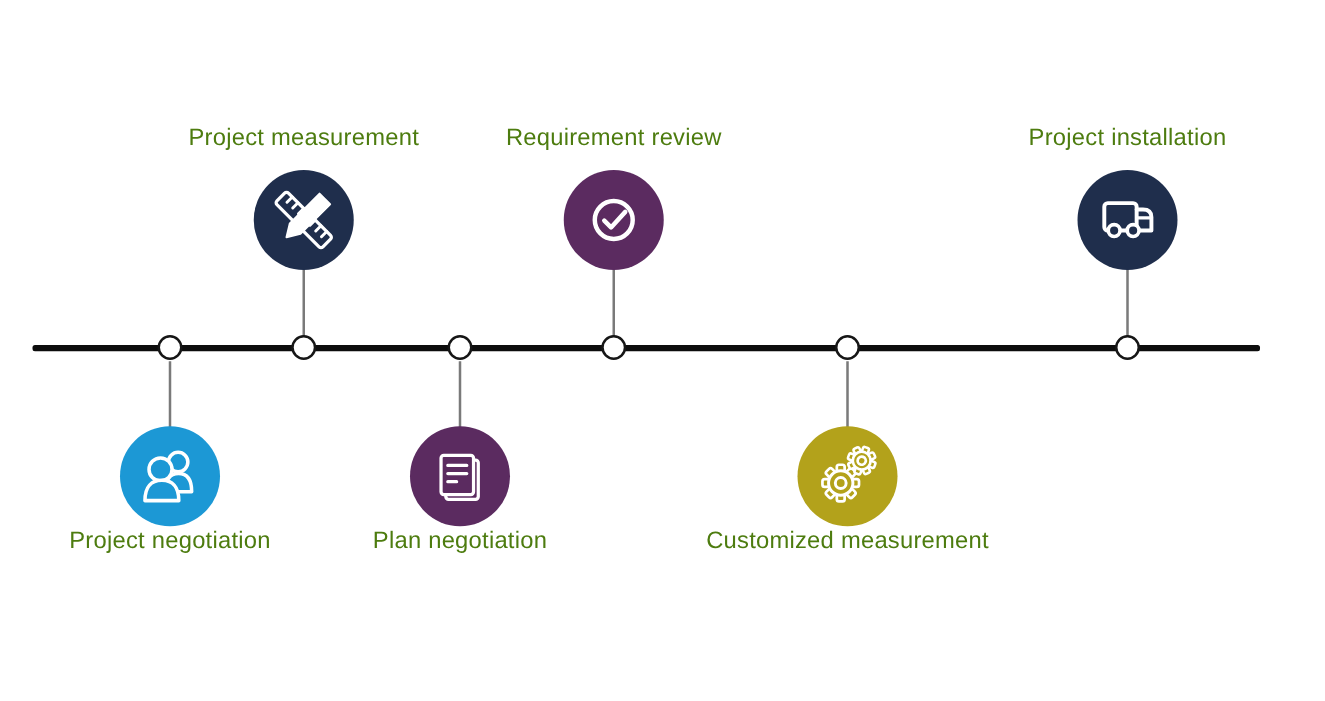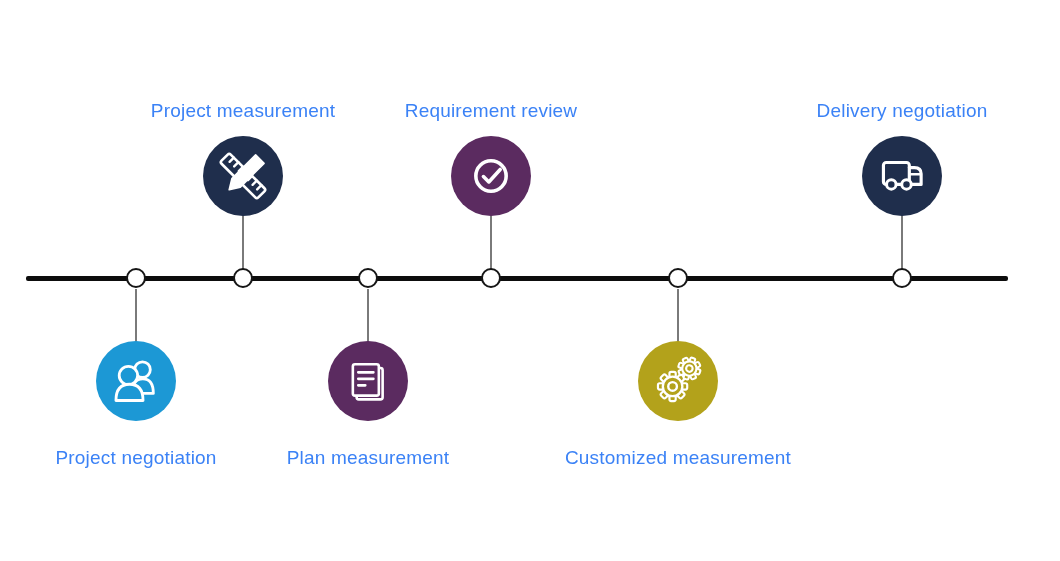--- a/index.html
+++ b/index.html
@@ -8,24 +8,24 @@
     font-family:"Liberation Sans",sans-serif;overflow:hidden;
   }
   .timeline-line{
     position:absolute;left:26px;top:276px;width:982px;height:5px;
     background:#0d0d0d;border-radius:2px;z-index:1;
   }
   .step{position:absolute;top:0;bottom:0;width:0;}
   .s1{left:136px}.s2{left:243px}.s3{left:368px}.s4{left:491px}.s5{left:678px}.s6{left:902px}
   .label{
     position:absolute;left:0;transform:translateX(-50%);white-space:nowrap;
-    font-size:19px;line-height:22px;color:#3b82f6;letter-spacing:.2px;text-align:center;
+    font-size:19px;line-height:22px;color:#4d7c0f;letter-spacing:.2px;text-align:center;
   }
   .above .label{top:100px}
-  .below .label{top:447px}
+  .below .label{top:422px}
   .circle{
     position:absolute;left:-40px;width:80px;height:80px;border-radius:50%;
     display:flex;align-items:center;justify-content:center;z-index:3;
   }
   .above .circle{top:136px}
   .below .circle{top:341px}
   .conn{position:absolute;left:-1px;width:1.5px;background:#7a7a7a;z-index:0;}
   .above .conn{top:215px;height:54px}
   .below .conn{top:289px;height:54px}
   .node{
@@ -81,21 +81,21 @@
     <div class="node"></div>
     <div class="circle" style="background-color: rgb(91, 43, 96); color: rgb(91, 43, 96);">
       <svg width="52" height="52" viewBox="0 0 48 48">
         <g stroke="#fff" stroke-linejoin="round" stroke-linecap="round">
           <rect x="13.5" y="12" width="24" height="29" rx="2" fill="currentColor" stroke-width="2.4"></rect>
           <rect x="10" y="8.5" width="24" height="29" rx="2" fill="currentColor" stroke-width="2.4"></rect>
           <path d="M15,16 H29 M15,22 H29 M15,28 H21.5" fill="none" stroke-width="2.4"></path>
         </g>
       </svg>
     </div>
-    <div class="label">Plan measurement</div>
+    <div class="label">Plan negotiation</div>
   </div>
 
   <div class="step s4 above">
     <div class="conn"></div>
     <div class="node"></div>
     <div class="circle" style="background-color: rgb(91, 43, 96); color: rgb(91, 43, 96);">
       <svg width="52" height="52" viewBox="0 0 48 48">
         <g stroke="#fff" fill="none" stroke-width="3.3" stroke-linecap="round" stroke-linejoin="round">
           <circle cx="24" cy="24" r="14"></circle>
           <path d="M17,24.5 l5,5 l10.5,-11.5"></path>
@@ -150,16 +150,16 @@
       <svg width="54" height="54" viewBox="0 0 48 48">
         <g stroke="#fff" fill="none" stroke-linejoin="round" stroke-linecap="round">
           <rect x="7.5" y="12" width="23" height="19.5" rx="2.5" stroke-width="2.8"></rect>
           <path d="M30.5,16.5 h4.5 c4,0 6,2 6,5.5 v9.5 h-10.5" stroke-width="2.8"></path>
           <path d="M31,22.5 h9.5" stroke-width="2.2"></path>
           <circle cx="14.5" cy="31.5" r="4.2" fill="currentColor" stroke-width="2.6"></circle>
           <circle cx="28" cy="31.5" r="4.2" fill="currentColor" stroke-width="2.6"></circle>
         </g>
       </svg>
     </div>
-    <div class="label">Delivery negotiation</div>
+    <div class="label">Project installation</div>
   </div>
 
 </div>
 
 </body></html>

